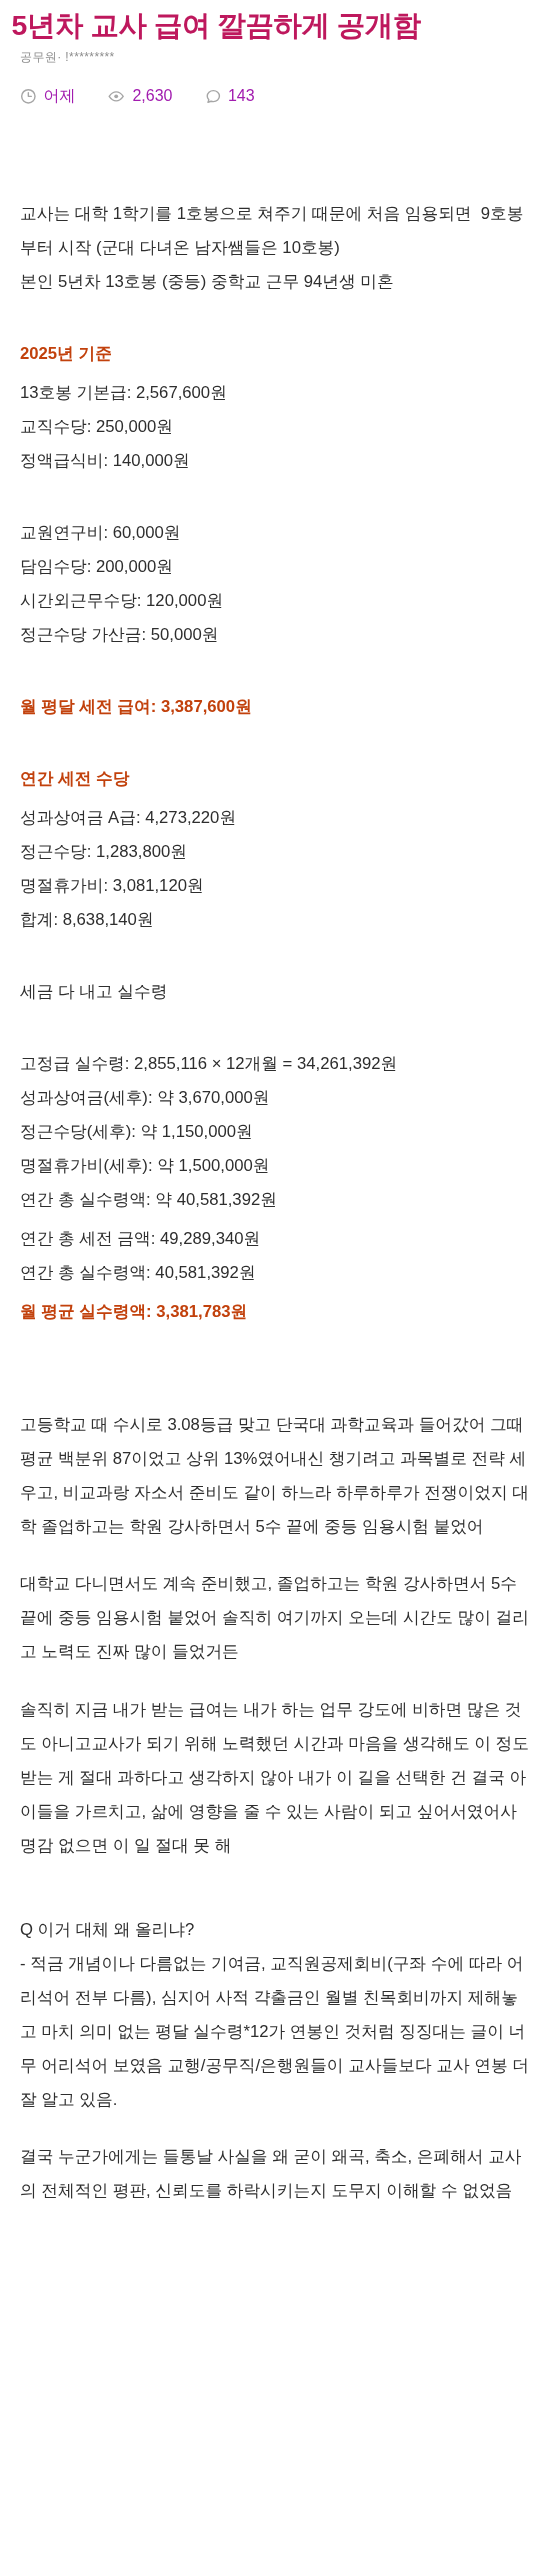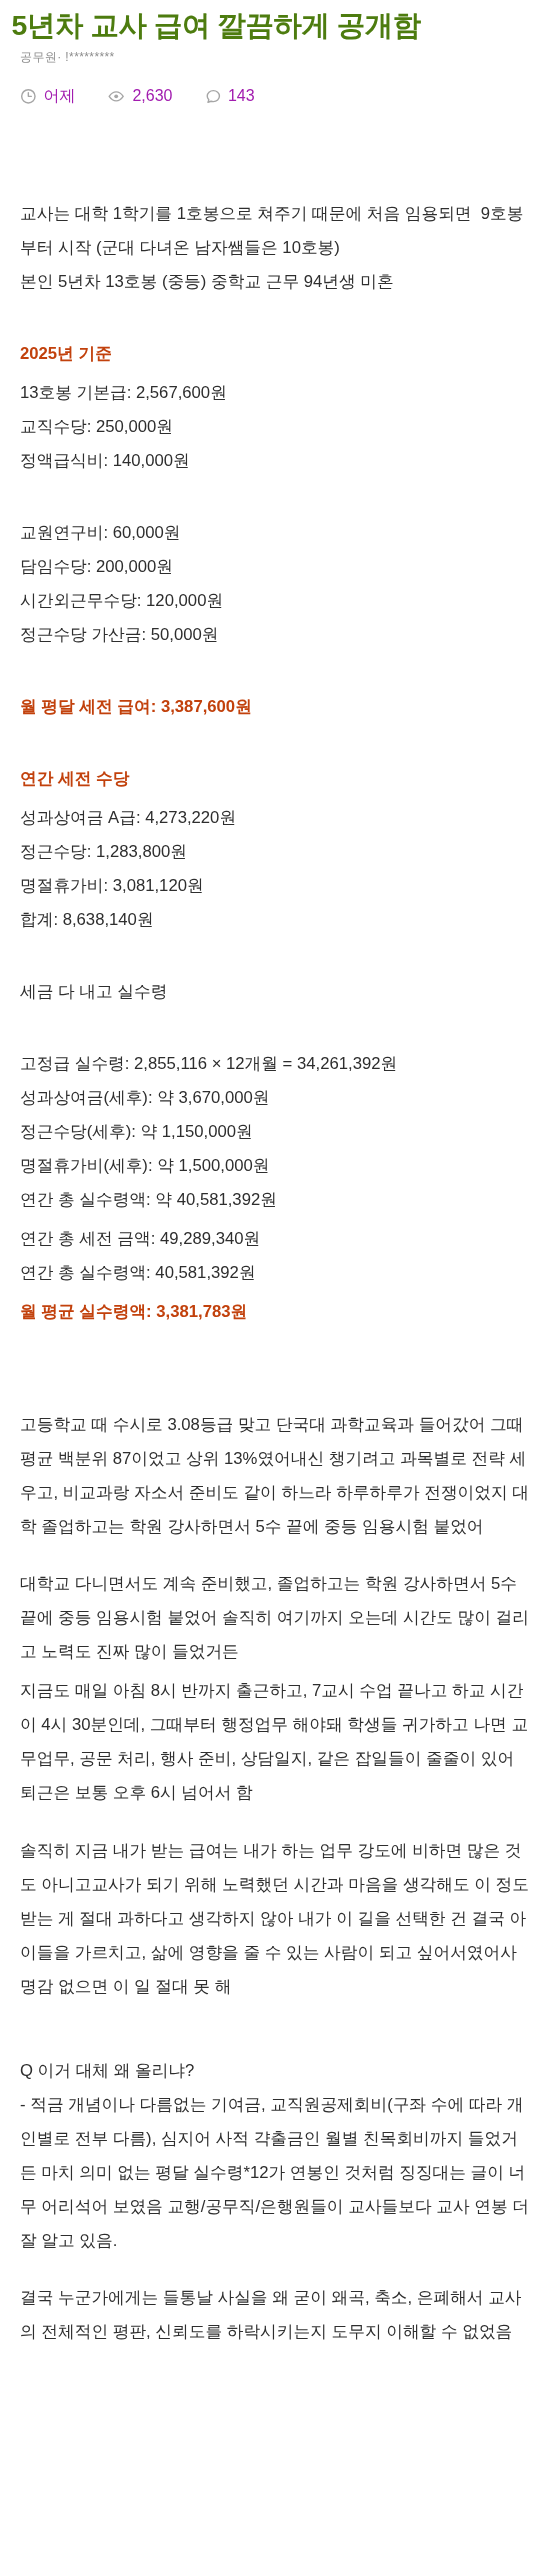--- a/index.html
+++ b/index.html
@@ -10,21 +10,21 @@
     background: #ffffff;
     font-family: "Liberation Sans", "DejaVu Sans", sans-serif;
     color: #2e2e2e;
     padding: 8.4px 20px 20px 20px;
   }
   .title {
     margin: 0 0 0 -8.4px;
     font-size: 28.4px;
     font-weight: 700;
     line-height: 1.25;
-    color: #4d7c0f;
+    color: #be185d;
     letter-spacing: -0.4px;
   }
   .author {
     margin-top: 5px;
     font-size: 12px;
     color: #8d8d8d;
     letter-spacing: 0.4px;
   }
   .meta {
     margin-top: 20px;
@@ -118,21 +118,20 @@
       <p class="p gap-line">고정급 실수령: 2,855,116 × 12개월 = 34,261,392원
 성과상여금(세후): 약 3,670,000원
 정근수당(세후): 약 1,150,000원
 명절휴가비(세후): 약 1,500,000원
 연간 총 실수령액: 약 40,581,392원</p>
       <p class="p gap-tight">연간 총 세전 금액: 49,289,340원
 연간 총 실수령액: 40,581,392원</p>
       <p class="p gap-tight bold">월 평균 실수령액: 3,381,783원</p>
       <p class="p gap-huge">고등학교 때 수시로 3.08등급 맞고 단국대 과학교육과 들어갔어 그때 평균 백분위 87이었고 상위 13%였어내신 챙기려고 과목별로 전략 세우고, 비교과랑 자소서 준비도 같이 하느라 하루하루가 전쟁이었지 대학 졸업하고는 학원 강사하면서 5수 끝에 중등 임용시험 붙었어</p>
       <p class="p gap-half">대학교 다니면서도 계속 준비했고, 졸업하고는 학원 강사하면서 5수 끝에 중등 임용시험 붙었어 솔직히 여기까지 오는데 시간도 많이 걸리고 노력도 진짜 많이 들었거든</p>
-      <p class="p gap-tight">지금도 매일 아침 8시 반까지 출근하고, 7교시 수업 끝나고 하교 시간이 4시 30분인데, 그때부터 행정업무 해야돼 학생들 귀가하고 나면 교무업무, 공문 처리, 행사 준비, 상담일지, 같은 잡일들이 줄줄이 있어 퇴근은 보통 오후 6시 넘어서 함</p>
       <p class="p gap-half">솔직히 지금 내가 받는 급여는 내가 하는 업무 강도에 비하면 많은 것도 아니고교사가 되기 위해 노력했던 시간과 마음을 생각해도 이 정도 받는 게 절대 과하다고 생각하지 않아 내가 이 길을 선택한 건 결국 아이들을 가르치고, 삶에 영향을 줄 수 있는 사람이 되고 싶어서였어사명감 없으면 이 일 절대 못 해</p>
       <p class="p gap-line2">Q 이거 대체 왜 올리냐?
-- 적금 개념이나 다름없는 기여금, 교직원공제회비(구좌 수에 따라 개인별로 전부 다름), 심지어 사적 갹출금인 월별 친목회비까지 들었거든 마치 의미 없는 평달 실수령*12가 연봉인 것처럼 징징대는 글이 너무 어리석어 보였음 교행/공무직/은행원들이 교사들보다 교사 연봉 더 잘 알고 있음.</p>
+- 적금 개념이나 다름없는 기여금, 교직원공제회비(구좌 수에 따라 어리석어 전부 다름), 심지어 사적 갹출금인 월별 친목회비까지 제해놓고 마치 의미 없는 평달 실수령*12가 연봉인 것처럼 징징대는 글이 너무 어리석어 보였음 교행/공무직/은행원들이 교사들보다 교사 연봉 더 잘 알고 있음.</p>
       <p class="p gap-half">결국 누군가에게는 들통날 사실을 왜 굳이 왜곡, 축소, 은폐해서 교사의 전체적인 평판, 신뢰도를 하락시키는지 도무지 이해할 수 없었음</p>
     </div>
 
 </div>
 
 
 </body></html>

